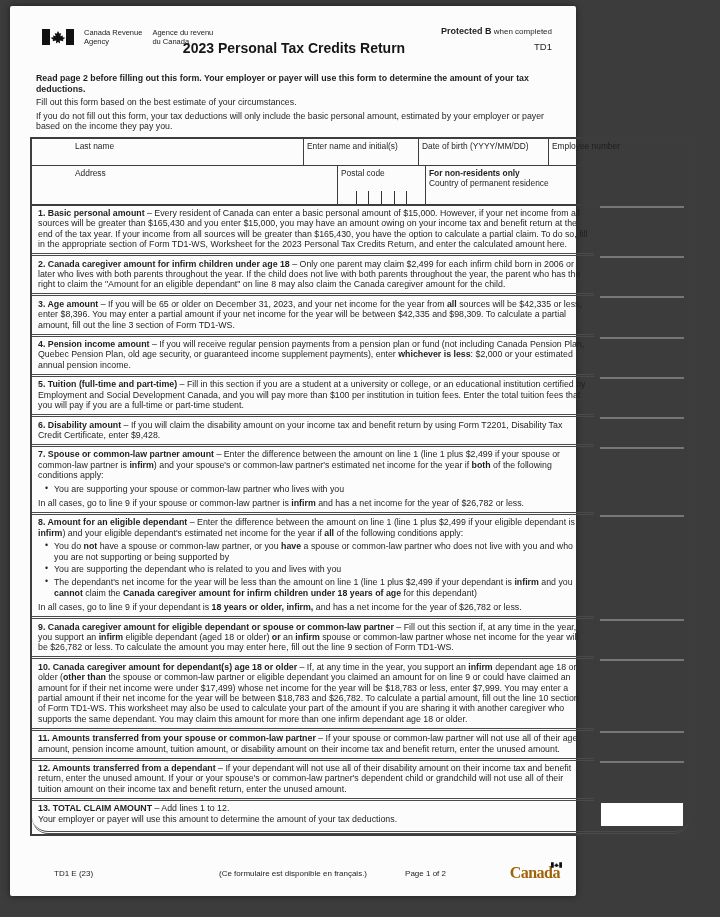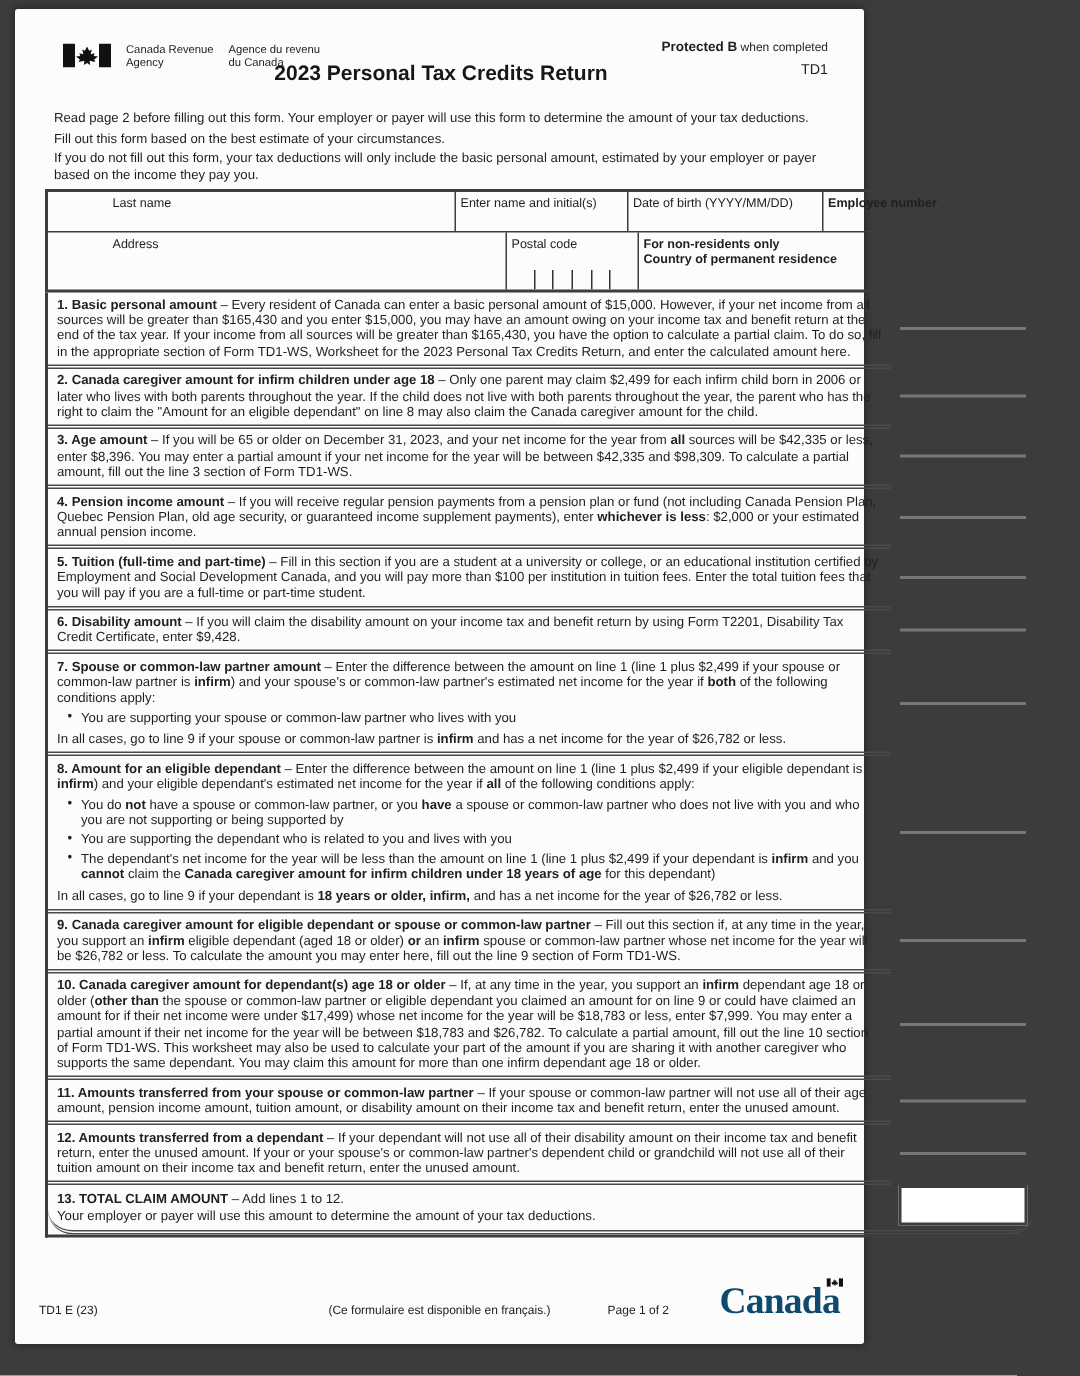--- a/index.html
+++ b/index.html
@@ -24,67 +24,67 @@
   .flag-svg{width:32px;height:16px;display:block;margin-top:1px;}
   .agency{font-size:7.5px;line-height:9px;color:#222;}
   .page-title{
     position:absolute;left:120px;right:120px;top:14px;
     text-align:center;font-weight:bold;font-size:14px;color:#161616;
   }
   .protected-wrap{position:absolute;right:2px;top:0;text-align:right;font-size:8px;}
   .protected-b{font-weight:bold;font-size:9px;}
   .td1-code{margin-top:5px;font-size:9.5px;}
   .instr{margin:3px 26px 0 26px;font-size:8.8px;line-height:10.5px;}
-  .instr.bold{font-weight:normal;margin-top:9px;}
+  .instr.bold{font-weight:bold;margin-top:9px;}
   
   .id-table{
     margin:5px 0 0 20px;width:658px;
     border:2px solid #3d3d3d;
     font-size:8.4px;
   }
   .id-row{display:grid;padding-left:40px;}
   .id-row1{grid-template-columns:232px 115px 130px auto;height:26px;border-bottom:1.5px solid #3d3d3d;}
   .id-row2{grid-template-columns:266px 88px 181px auto;height:38px;}
   .id-cell{border-right:1.5px solid #3d3d3d;padding:2px 3px;position:relative;overflow:hidden;}
-  .id-cell:last-child{border-right:none;font-weight:bold;}
+  .id-cell:last-child{border-right:none;}
   .id-cell .bold{font-weight:bold;}
   .ticks{position:absolute;bottom:0;left:6px;right:6px;display:flex;height:13px;}
   .ticks span{flex:1;}
   .ticks span + span{border-left:1.5px solid #333;}
   
   .main-box{
     margin:0 0 0 20px;width:658px;
     border:2px solid #3d3d3d;border-top:none;
     font-size:8.8px;line-height:10.4px;
   }
-  .sec-row{display:flex;align-items:center;border-radius:23px;}
+  .sec-row{display:flex;align-items:flex-start;border-radius:23px;}
   .sec-text{
     flex:1;padding:2.5px 6px 3.5px 6px;
     border-bottom:3px double #4a4a4a;
   }
   .sec-row:last-child .sec-text{border-bottom:none;}
   .sec-text ul{list-style:none;margin:3px 0 2px 6px;padding:0;}
   .sec-text li{padding-left:10px;position:relative;margin:2.5px 0;}
   .sec-text li::before{content:"•";position:absolute;left:1px;top:-1px;}
   .sec-text p{margin:4px 0 0 0;}
   .sec-entry{
     width:96px;display:flex;align-items:flex-end;justify-content:center;
     padding-bottom:3px;
   }
   .amount-line{width:84px;border-bottom:2px solid #777;}
   .amount-box{width:82px;height:23px;border:2px solid #3d3d3d;background:#fff;margin-bottom:0;}
   .sec-row:last-child{border-bottom:3px double #4a4a4a;}
   
   .footer{position:absolute;left:0;right:0;bottom:12px;height:26px;font-size:8px;color:#222;}
-  .footer .f-left{position:absolute;left:16px;bottom:6px;}
+  .footer .f-left{position:absolute;left:44px;bottom:6px;}
   .footer .f-center{position:absolute;left:50%;transform:translateX(-50%);bottom:6px;}
   .footer .f-page{position:absolute;right:130px;bottom:6px;}
   .wordmark{
     position:absolute;right:16px;bottom:2px;
-    font-family:"Liberation Serif", serif;font-weight:bold;font-size:25px;color:#0c4a6e;
+    font-family:"Liberation Serif", serif;font-weight:bold;font-size:16px;color:#a16207;
     letter-spacing:-0.5px;
   }
   .wordmark .mini-flag{position:absolute;right:-2px;top:-2px;width:11px;height:6px;}
 </style>
 </head>
 <body>
 
 <div class="paper">
 
   <div class="hdr">

